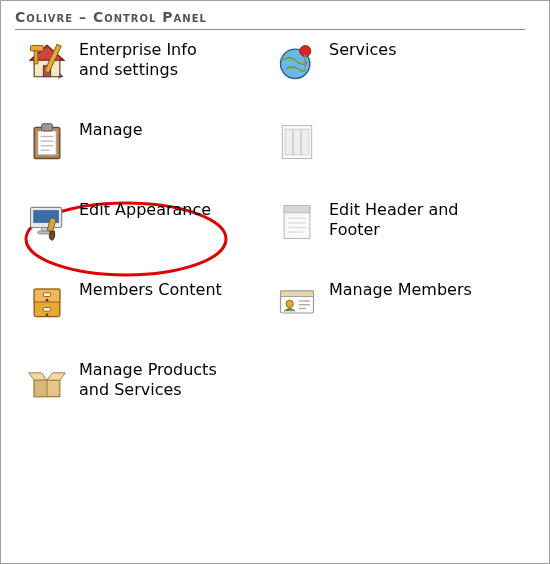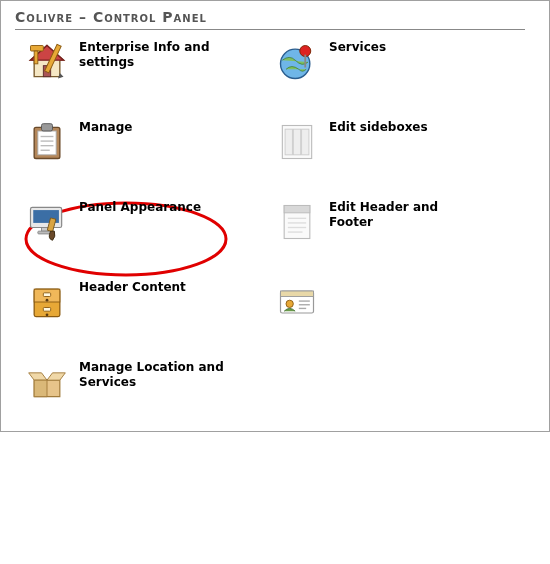--- a/index.html
+++ b/index.html
@@ -6,21 +6,21 @@
   body {
     margin: 0;
     padding: 0;
     font-family: "DejaVu Sans", Verdana, Arial, sans-serif;
     font-size: 12px;
     color: #000;
     background: #fff;
   }
   .panel {
     width: 550px;
-    height: 432px;
+    height: 564px;
     border: 1px solid #a0a0a0;
     padding: 8px 24px 14px 14px;
     position: relative;
   }
   .title {
     font-variant: small-caps;
     letter-spacing: 1px;
     font-size: 14px;
     color: #555;
     font-weight: bold;
@@ -46,22 +46,22 @@
     position: relative;
     min-height: 52px;
   }
   .icon {
     width: 44px;
     height: 44px;
     flex: 0 0 44px;
     display: block;
   }
   .label {
-    font-weight: bold;
-    font-size: 12px;
+    font-weight: normal;
+    font-size: 16px;
     line-height: 1.25;
     padding-top: 0px;
     max-width: 150px;
   }
   .highlight {
     position: absolute;
     left: 20px;
     top: 198px;
     width: 210px;
     height: 80px;
@@ -118,33 +118,32 @@
       <div class="label">Manage</div>
     </div>
 
     <div class="item">
       <svg class="icon" viewBox="0 0 48 48">
         <rect x="8" y="6" width="32" height="36" fill="#fafafa" stroke="#bbb" stroke-width="1.2"></rect>
         <rect x="11" y="10" width="8" height="28" fill="#eee" stroke="#ccc"></rect>
         <rect x="20" y="10" width="8" height="28" fill="#eee" stroke="#ccc"></rect>
         <rect x="29" y="10" width="8" height="28" fill="#eee" stroke="#ccc"></rect>
       </svg>
-      <div class="label">Edit sideboxes</div>
     </div>
 
     <div class="item">
       <svg class="icon" viewBox="0 0 48 48">
         <rect x="6" y="8" width="34" height="22" rx="2" fill="#e8e8e8" stroke="#888" stroke-width="1.3"></rect>
         <rect x="9" y="11" width="28" height="14" fill="#3b6ea5"></rect>
         <rect x="18" y="30" width="10" height="4" fill="#ccc" stroke="#888"></rect>
         <rect x="14" y="34" width="18" height="3" rx="1" fill="#bbb" stroke="#888"></rect>
         <rect x="26" y="20" width="6" height="14" rx="1" transform="rotate(15 29 27)" fill="#d9a441" stroke="#7a5a20"></rect>
         <path d="M28 34 Q24 42 30 44 Q34 40 32 34 Z" fill="#6a4a2a" stroke="#3a2a10"></path>
       </svg>
-      <div class="label">Panel Appearance</div>
+      <div class="label">Edit Appearance</div>
     </div>
 
     <div class="item">
       <svg class="icon" viewBox="0 0 48 48">
         <rect x="10" y="6" width="28" height="36" fill="#fafafa" stroke="#bbb" stroke-width="1.2"></rect>
         <rect x="10" y="6" width="28" height="8" fill="#d8d8d8" stroke="#bbb"></rect>
         <line x1="14" y1="20" x2="34" y2="20" stroke="#ddd" stroke-width="1.5"></line>
         <line x1="14" y1="25" x2="34" y2="25" stroke="#ddd" stroke-width="1.5"></line>
         <line x1="14" y1="30" x2="34" y2="30" stroke="#ddd" stroke-width="1.5"></line>
         <line x1="14" y1="35" x2="30" y2="35" stroke="#ddd" stroke-width="1.5"></line>
@@ -154,41 +153,42 @@
 
     <div class="item">
       <svg class="icon" viewBox="0 0 48 48">
         <rect x="10" y="10" width="28" height="30" rx="2" fill="#e7a836" stroke="#8a5a10" stroke-width="1.4"></rect>
         <rect x="10" y="10" width="28" height="14" fill="#f0b85a" stroke="#8a5a10"></rect>
         <rect x="20" y="14" width="8" height="4" rx="1" fill="#fff8e0" stroke="#8a5a10"></rect>
         <rect x="20" y="30" width="8" height="4" rx="1" fill="#fff8e0" stroke="#8a5a10"></rect>
         <circle cx="24" cy="22" r="1.5" fill="#5a3a10"></circle>
         <circle cx="24" cy="38" r="1.5" fill="#5a3a10"></circle>
       </svg>
-      <div class="label">Header Content</div>
+      <div class="label">Members Content</div>
     </div>
 
     <div class="item">
       <svg class="icon" viewBox="0 0 48 48">
         <rect x="6" y="12" width="36" height="24" rx="2" fill="#fff" stroke="#999" stroke-width="1.3"></rect>
         <rect x="6" y="12" width="36" height="6" fill="#e8d8a8" stroke="#999"></rect>
         <circle cx="16" cy="26" r="4" fill="#e7a836" stroke="#8a5a10"></circle>
         <path d="M10 34 Q16 28 22 34" fill="#6a9a4a" stroke="#3a6a2a"></path>
         <line x1="26" y1="23" x2="38" y2="23" stroke="#aaa" stroke-width="1.5"></line>
         <line x1="26" y1="27" x2="38" y2="27" stroke="#aaa" stroke-width="1.5"></line>
         <line x1="26" y1="31" x2="34" y2="31" stroke="#aaa" stroke-width="1.5"></line>
       </svg>
+      <div class="label">Manage Members</div>
     </div>
 
     <div class="item">
       <svg class="icon" viewBox="0 0 48 48">
         <polygon points="10,22 38,22 38,40 10,40" fill="#e7c48a" stroke="#a07a3a" stroke-width="1.3"></polygon>
         <polygon points="10,22 4,14 18,14 24,22" fill="#f0d8a8" stroke="#a07a3a"></polygon>
         <polygon points="38,22 44,14 30,14 24,22" fill="#f0d8a8" stroke="#a07a3a"></polygon>
         <polygon points="10,22 24,22 24,40 10,40" fill="#dab878" stroke="#a07a3a"></polygon>
       </svg>
-      <div class="label">Manage Location and Services</div>
+      <div class="label">Manage Products and Services</div>
     </div>
 
 
 
   </div>
 </div>
 
 </body></html>

